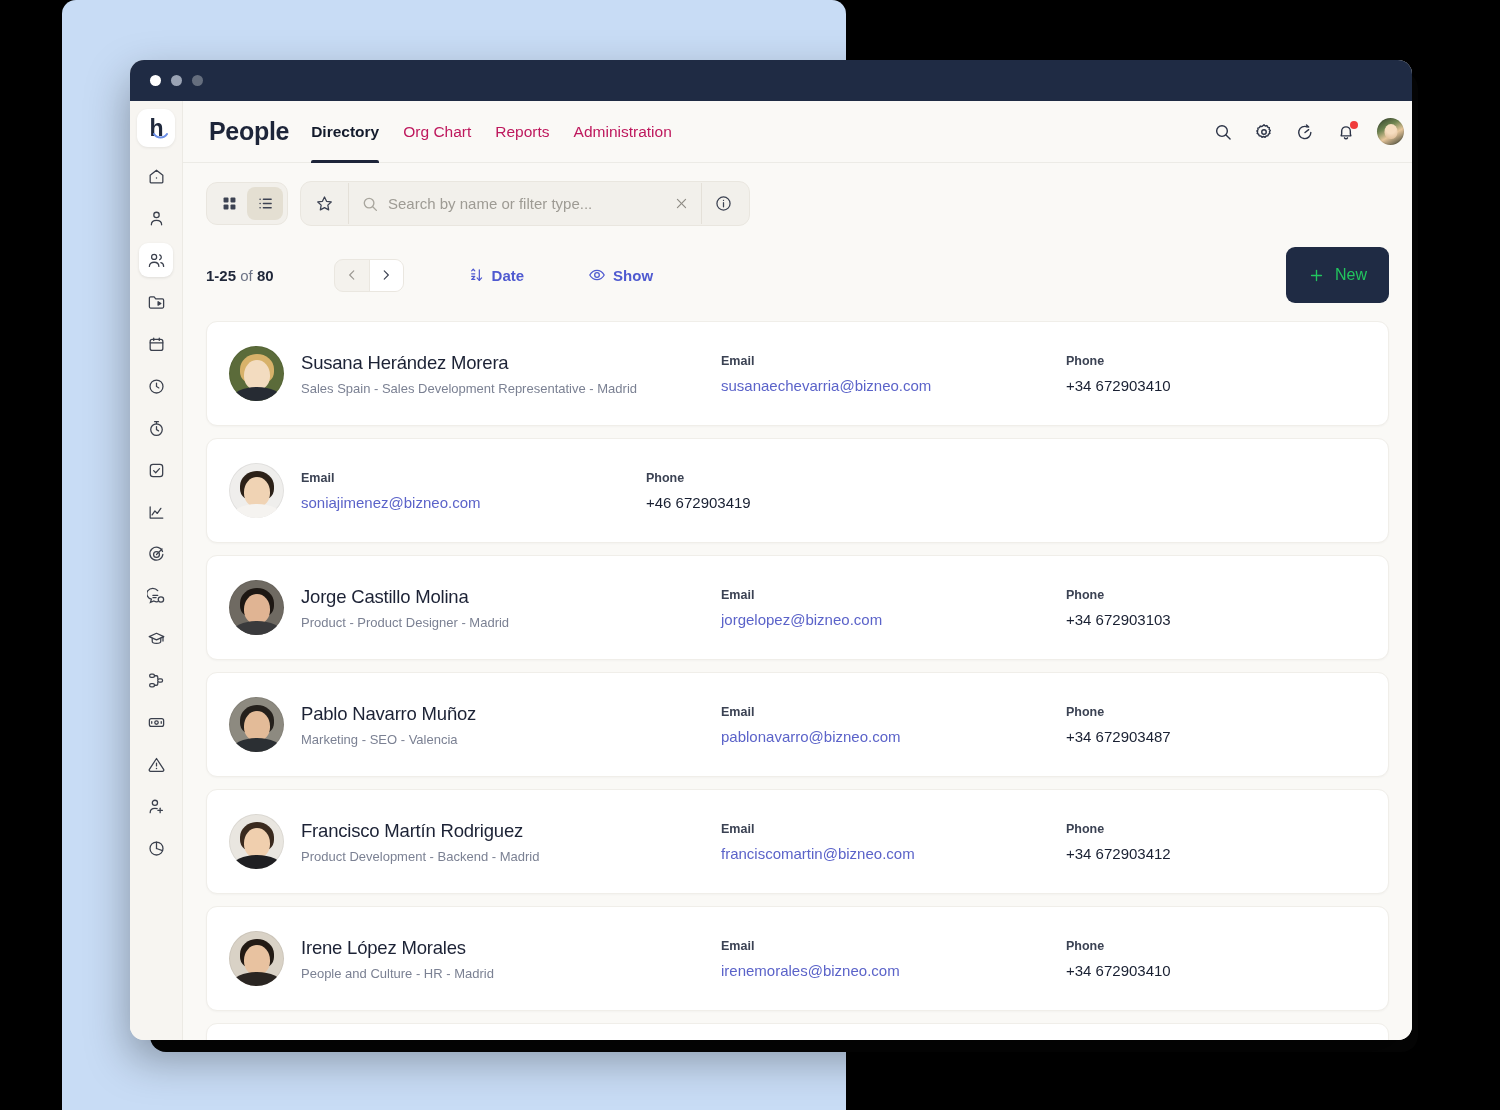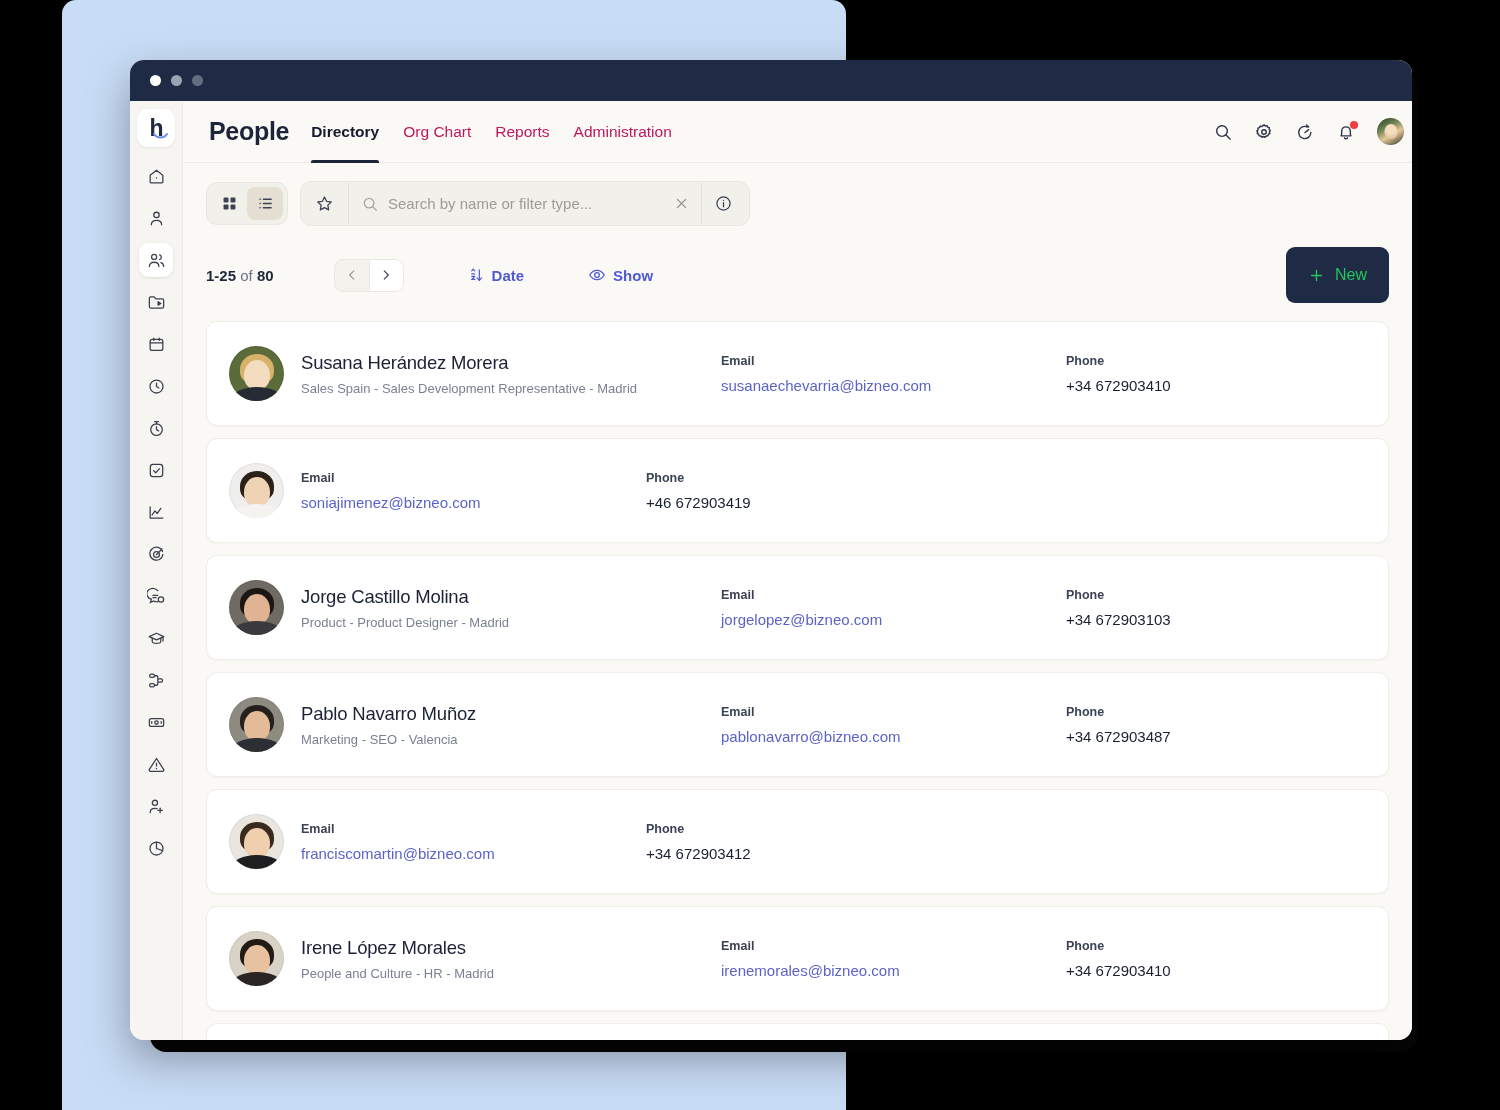--- a/index.html
+++ b/index.html
@@ -570,20 +570,24 @@
                 <div class="fvalue">+34 672903487</div>
               </div>
             </div>
 
             <div class="card">
               <div class="pfp" style="background:#e9e6e0">
                 <span class="hair" style="background:#3a2a1e"></span>
                   <span class="face" style="background:#f0cfae"></span>
                   <span class="shoulders" style="background:#1f1f22"></span>
               </div>
+              <div class="nameblock">
+                <div class="pname">Francisco Martín Rodriguez</div>
+                <div class="prole">Product Development - Backend - Madrid</div>
+              </div>
               <div class="field">
                 <div class="flabel">Email</div>
                 <div class="fvalue link">franciscomartin@bizneo.com</div>
               </div>
               <div class="field">
                 <div class="flabel">Phone</div>
                 <div class="fvalue">+34 672903412</div>
               </div>
             </div>
 

